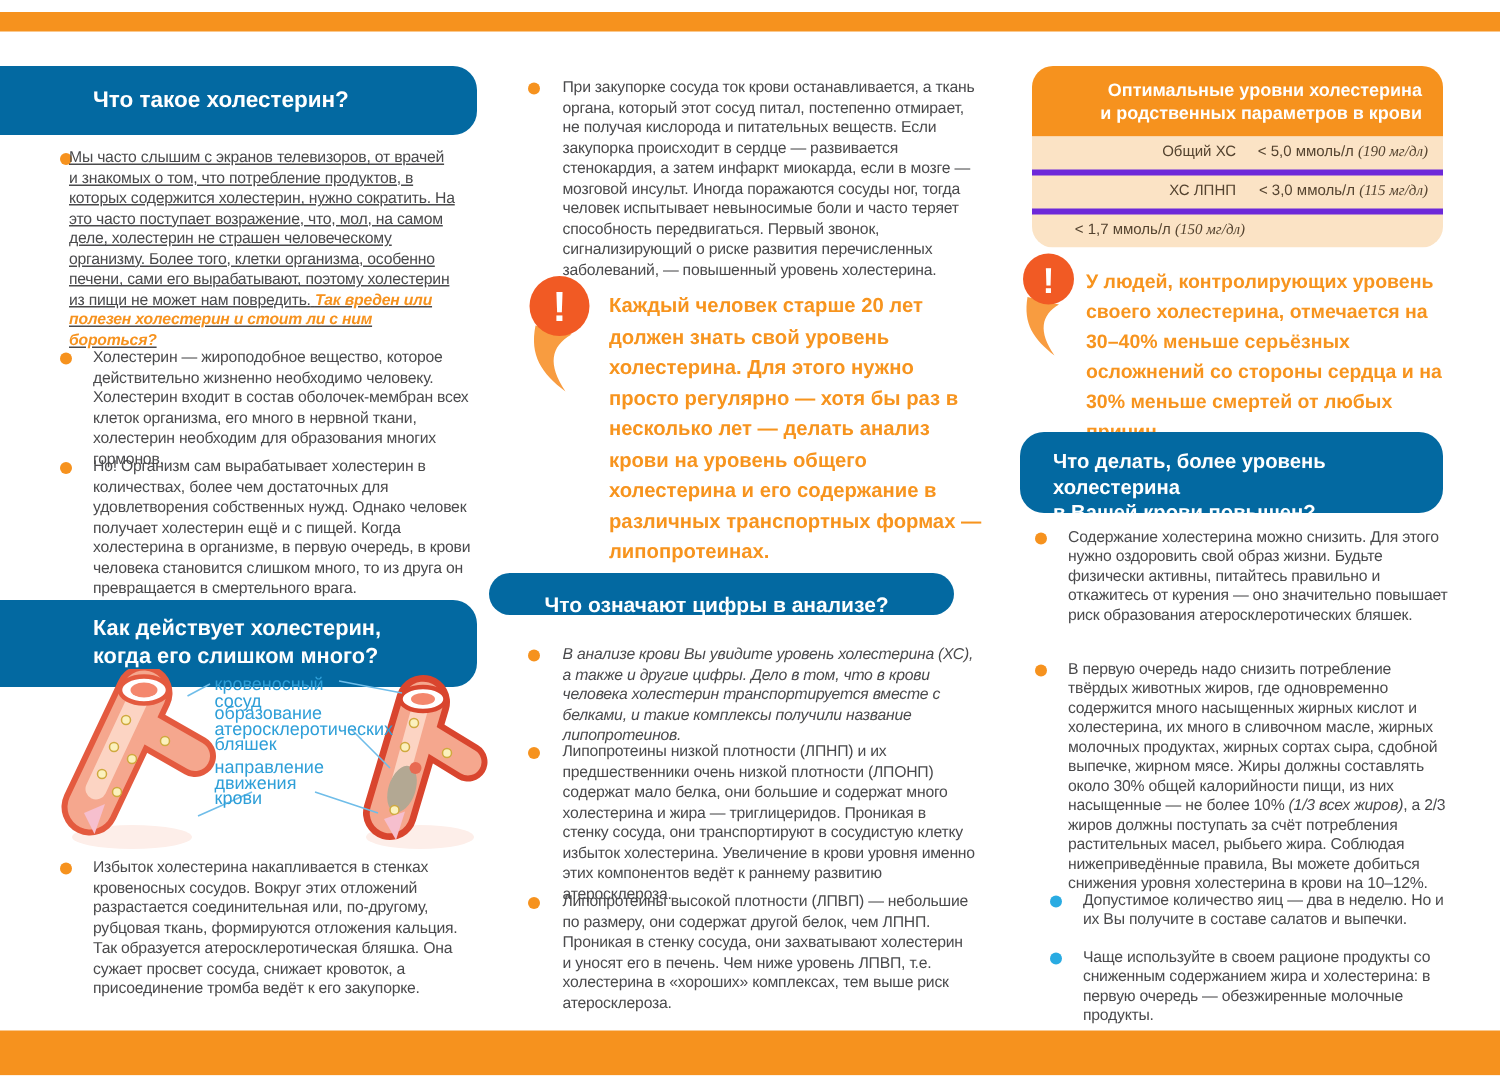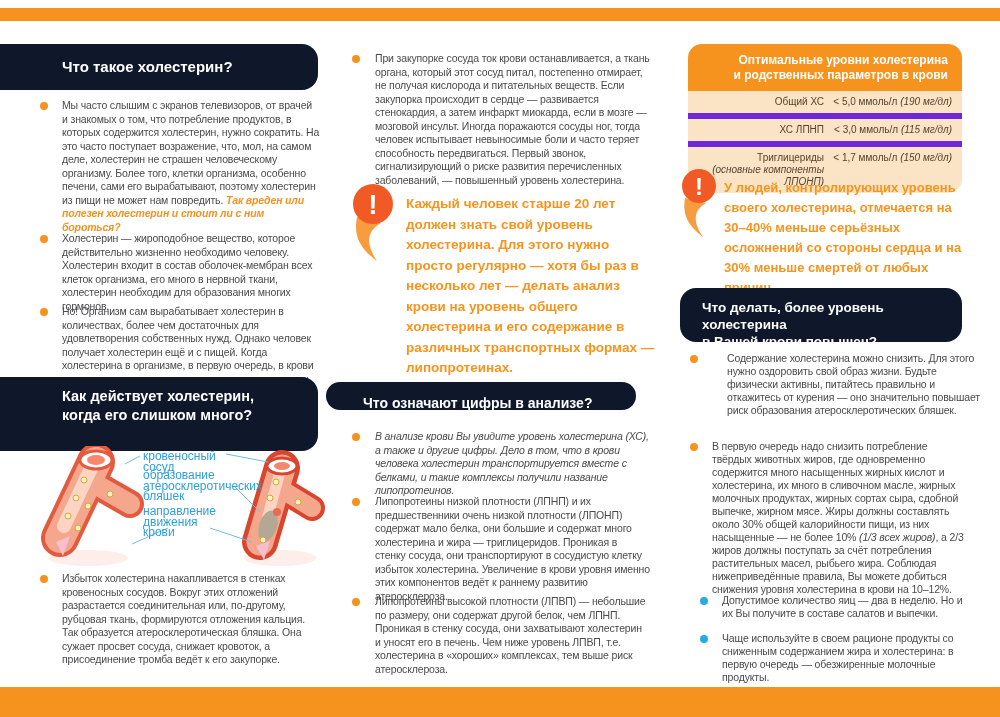--- a/index.html
+++ b/index.html
@@ -6,49 +6,49 @@
   .page {
     position:relative; width:1000px; height:717px; background:#ffffff;
     font-family:"Liberation Sans", sans-serif; overflow:hidden;
     color:#4a4a4c;
   }
   .bar { position:absolute; left:0; width:1000px; background:#f6921e; }
   .bar.top { top:8px; height:13px; }
   .bar.bottom { bottom:0; height:30px; }
 
   
-  .hbox { position:absolute; background:#0f172a; color:#fff; font-weight:bold; }
+  .hbox { position:absolute; background:#0369a1; color:#fff; font-weight:bold; }
   .hbox.bleed-left { left:0; border-radius:0 16px 16px 0; }
   .hbox.rounded { border-radius:16px; }
   .h1box { top:44px; width:318px; height:46px; font-size:15px; line-height:46px; padding-left:62px; box-sizing:border-box; }
-  .h2box { top:377px; width:318px; height:74px; font-size:14.5px; line-height:19px; padding:10px 0 0 62px; box-sizing:border-box; }
+  .h2box { top:400px; width:318px; height:58px; font-size:14.5px; line-height:19px; padding:10px 0 0 62px; box-sizing:border-box; }
 
   
   .bullet { position:absolute; }
   .dot { position:absolute; width:8px; height:8px; border-radius:50%; background:#f6921e; top:3px; }
   .dot.blue { background:#29abe2; }
   .btxt { position:absolute; font-size:10.5px; line-height:13.5px; letter-spacing:-0.15px; }
   .c3 .btxt { line-height:13px; }
   .btxt em.orange { color:#f6921e; font-weight:bold; font-style:italic; }
 
   
   .callout-text { position:absolute; color:#f7941e; font-weight:bold; }
   .co2 { left:406px; top:194px; width:250px; font-size:13.5px; line-height:20.5px; }
   .co3 { left:724px; top:178px; width:250px; font-size:13px; line-height:20px; }
   .alert { position:absolute; }
 
   
   .infobox { position:absolute; left:688px; top:44px; width:274px; border-radius:14px; overflow:hidden;text-align:right; }
   .infobox .ib-head { background:#f6921e; color:#fff; font-weight:bold; font-size:12px; line-height:15px; padding:9px 14px 8px 20px; }
   .infobox .ib-body { background:#fbe3c5; }
   .infobox .row { display:flex; padding:5px 10px 5px 20px; font-size:10px; color:#54432f; }
-  .infobox .row + .row { border-top:6px solid #6d28d9; }
+  .infobox .row + .row { border-top:4px solid #6d28d9; }
   .infobox .row .lbl { flex:1; line-height:12px; padding-right:6px; }
   .infobox .row .val { width:122px; line-height:12px; }
-  .infobox .row .note, .infobox .row .lbl em { font-style:italic; }
+  .infobox .row .note, .infobox .row .lbl em { font-style:italic;font-family:Liberation Serif, serif; }
 
   .h2box-c2 { left:326px; top:382px; width:310px; height:28px; font-size:14px; line-height:42px; padding-left:37px; box-sizing:border-box; }
   .h2box-c3 { left:680px; top:288px; width:282px; height:54px; font-size:13.5px; line-height:17px; padding:11px 8px 0 22px; box-sizing:border-box; }
 
   
   .ill-label { position:absolute; color:#2e9fd8; font-size:12px; line-height:10.5px; }
 </style>
 </head>
 <body>
 
@@ -56,21 +56,21 @@
 
   <div class="bar top"></div>
   <div class="bar bottom"></div>
 
   <div class="hbox bleed-left h1box">
     <span>Что такое холестерин?</span>
   </div>
 
   <div class="bullet" style="left:0;top:99px;">
     <span class="dot" style="left:40px;"></span>
-    <div class="btxt" style="left:62px;top:0;width:258px;">
+    <div class="btxt" style="left:46px;top:0;width:258px;text-decoration:underline;">
       <span>Мы часто слышим с экранов телевизоров, от врачей и знакомых о том, что потребление продуктов, в которых содержится холестерин, нужно сократить. На это часто поступает возражение, что, мол, на самом деле, холестерин не страшен человеческому организму. Более того, клетки организма, особенно печени, сами его вырабатывают, поэтому холестерин из пищи не может нам повредить.</span>
       <em class="orange">Так вреден или полезен холестерин и стоит ли с ним бороться?</em>
     </div>
   </div>
 
   <div class="bullet" style="left:0;top:232px;">
     <span class="dot" style="left:40px;"></span>
     <div class="btxt" style="left:62px;top:0;width:258px;">Холестерин — жироподобное вещество, которое действительно жизненно необходимо человеку. Холестерин входит в состав оболочек-мембран всех клеток организма, его много в нервной ткани, холестерин необходим для образования многих гормонов.</div>
   </div>
 
@@ -185,21 +185,20 @@
     <div class="ib-body">
       <div class="row">
         <span class="lbl"><span>Общий ХС</span></span>
         <span class="val"><span>&lt; 5,0 ммоль/л</span> <span class="note">(190 мг/дл)</span></span>
       </div>
       <div class="row">
         <span class="lbl"><span>ХС ЛПНП</span></span>
         <span class="val"><span>&lt; 3,0 ммоль/л</span> <span class="note">(115 мг/дл)</span></span>
       </div>
       <div class="row">
-        <span class="lbl"><span>Триглицериды </span><em>(основные компоненты ЛПОНП)</em></span>
         <span class="val"><span>&lt; 1,7 ммоль/л</span> <span class="note">(150 мг/дл)</span></span>
       </div>
     </div>
   </div>
 
   <div class="alert" style="left:678px;top:168px;">
     <svg width="42" height="72" viewBox="0 0 42 72">
       <path d="M7 30 C4 48 11 58 25 69 C14 53 16 42 28 35 Z" fill="#f89c40"></path>
       <circle cx="21" cy="18" r="17" fill="#f15a24"></circle>
       <text x="21" y="27" text-anchor="middle" font-family="Liberation Sans, sans-serif" font-size="24" font-weight="bold" fill="#ffffff">!</text>
@@ -207,21 +206,21 @@
   </div>
   <div class="callout-text co3">У людей, контролирующих уровень своего холестерина, отмечается на 30–40% меньше серьёзных осложнений со стороны сердца и на 30% меньше смертей от любых причин.</div>
 
   <div class="hbox rounded h2box-c3">
     <span>Что делать, более уровень холестерина</span><br>
     <span>в Вашей крови повышен?</span>
   </div>
 
   <div class="bullet c3" style="left:0;top:352px;">
     <span class="dot" style="left:690px;"></span>
-    <div class="btxt" style="left:712px;top:0;width:255px;margin-left:15px;">Содержание холестерина можно снизить. Для этого нужно оздоровить свой образ жизни. Будьте физически активны, питайтесь правильно и откажитесь от курения — оно значительно повышает риск образования атеросклеротических бляшек.</div>
+    <div class="btxt" style="left:712px;top:0;width:255px;">Содержание холестерина можно снизить. Для этого нужно оздоровить свой образ жизни. Будьте физически активны, питайтесь правильно и откажитесь от курения — оно значительно повышает риск образования атеросклеротических бляшек.</div>
   </div>
 
   <div class="bullet c3" style="left:0;top:440px;">
     <span class="dot" style="left:690px;"></span>
     <div class="btxt" style="left:712px;top:0;width:255px;">
       <span>В первую очередь надо снизить потребление твёрдых животных жиров, где одновременно содержится много насыщенных жирных кислот и холестерина, их много в сливочном масле, жирных молочных продуктах, жирных сортах сыра, сдобной выпечке, жирном мясе. Жиры должны составлять около 30% общей калорийности пищи, из них насыщенные — не более 10% </span><em>(1/3 всех жиров)</em><span>, а 2/3 жиров должны поступать за счёт потребления растительных масел, рыбьего жира. Соблюдая нижеприведённые правила, Вы можете добиться снижения уровня холестерина в крови на 10–12%.</span>
     </div>
   </div>
 
   <div class="bullet c3" style="left:0;top:594px;">

